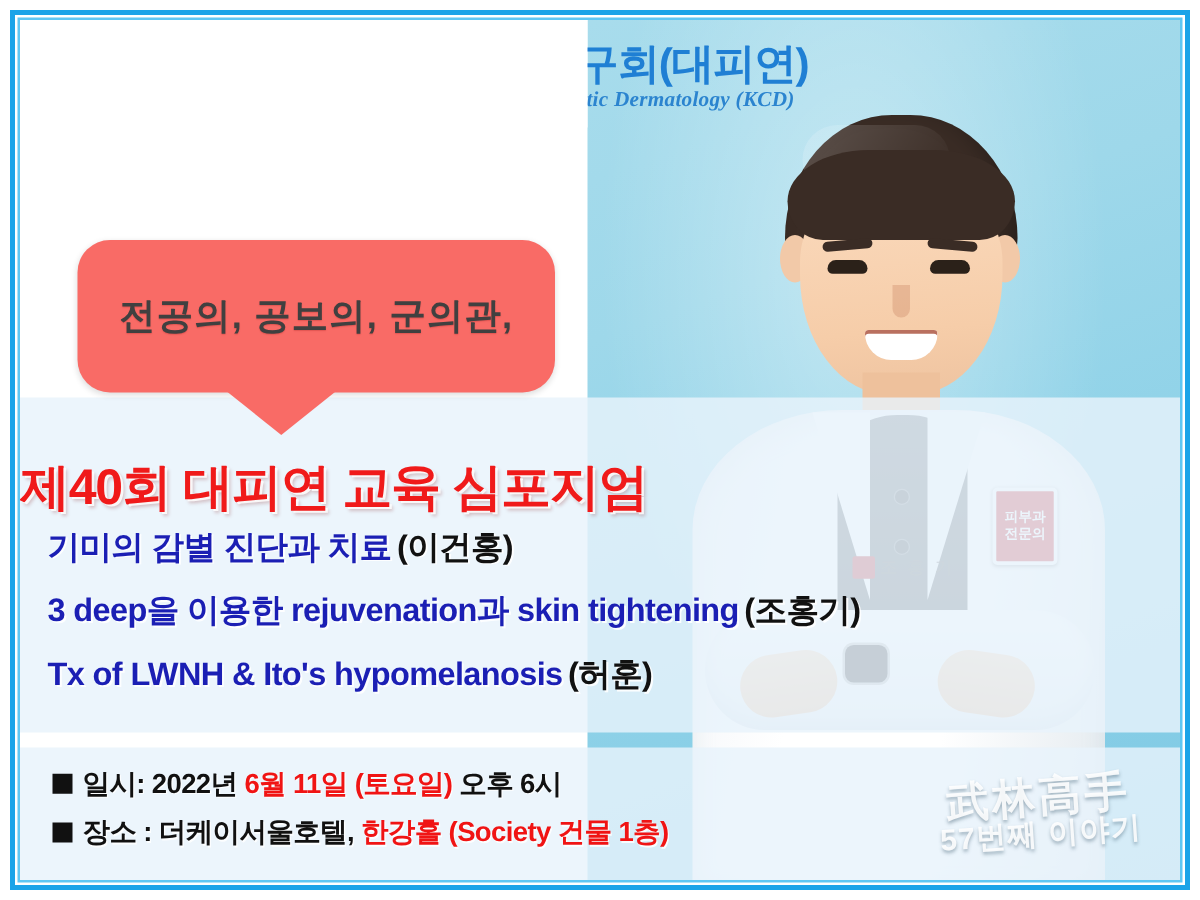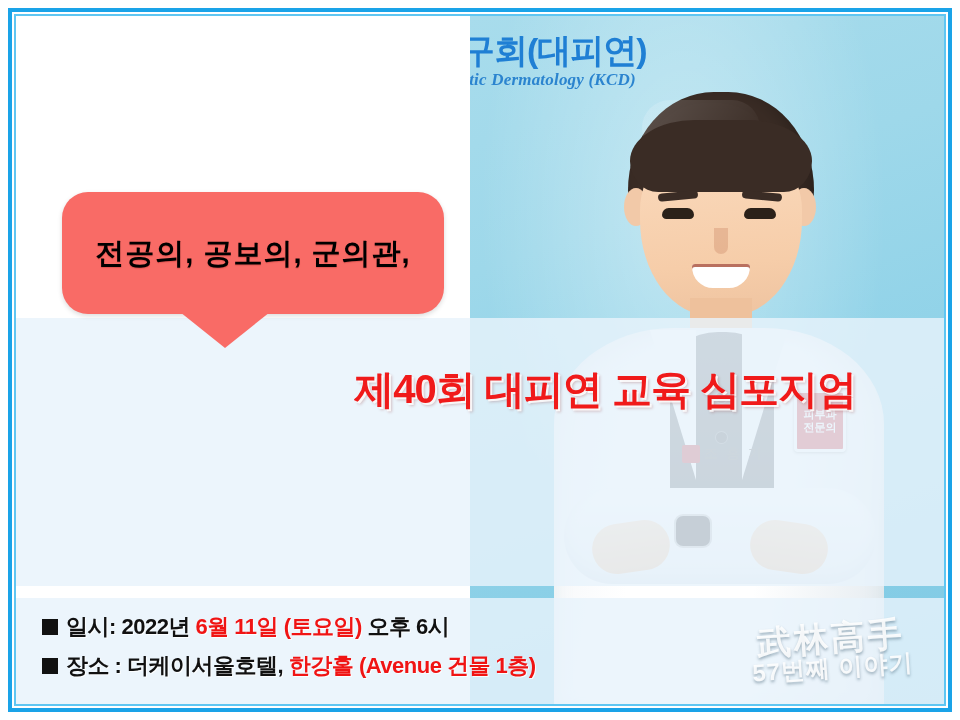--- a/index.html
+++ b/index.html
@@ -92,28 +92,28 @@
   
   .band-main{position:absolute;left:0;top:302px;width:928px;height:268px;
     background:rgba(232,243,251,.82);z-index:12;}
   .band-info{position:absolute;left:0;top:582px;width:928px;height:106px;
     background:rgba(232,243,251,.82);z-index:12;}
 
   
   .bubble{position:absolute;left:46px;top:176px;width:382px;height:122px;z-index:30;
     background:#f96b66;border-radius:26px;box-shadow:0 2px 5px rgba(0,0,0,.14);
     display:flex;flex-direction:column;align-items:center;justify-content:center;gap:2px;}
-  .bubble .bl{color:#000000;font-size:29px;font-weight:bold;line-height:40px;letter-spacing:1px;
+  .bubble .bl{color:#404040;font-size:29px;font-weight:bold;line-height:40px;letter-spacing:1px;
     text-shadow:0 1px 1px rgba(150,20,20,.25);white-space:nowrap;}
   .bubble-tail{position:absolute;left:164px;top:296px;width:0;height:0;z-index:30;
     border-left:45px solid transparent;border-right:45px solid transparent;
     border-top:36px solid #f96b66;}
 
   
-  .title{position:absolute;left:0;top:346px;width:840px;text-align:right;z-index:24;
+  .title{position:absolute;left:0;top:346px;width:840px;text-align:left;z-index:24;
     font-size:40px;font-weight:bold;color:#f01a1a;letter-spacing:-1px;white-space:nowrap;
     text-shadow:2px 2px 0 rgba(255,255,255,.85), 3px 3px 3px rgba(120,0,0,.22);}
 
   
   .lectures{position:absolute;left:22px;top:404px;width:900px;z-index:24;}
   .lec{white-space:nowrap;margin-bottom:16px;}
   .lec .topic{font-size:26px;font-weight:bold;color:#1b1fb4;letter-spacing:-.5px;
     text-shadow:1.5px 1.5px 0 rgba(255,255,255,.9);}
   .lec .speaker{font-size:26px;font-weight:bold;color:#111111;letter-spacing:-.5px;
     text-shadow:1.5px 1.5px 0 rgba(255,255,255,.9);}
@@ -199,27 +199,41 @@
     <div class="band-main"></div>
     <div class="band-info"></div>
 
     <div class="bubble">
       <div class="bl">전공의, 공보의, 군의관,</div>
     </div>
     <div class="bubble-tail"></div>
 
     <div class="title">제40회 대피연 교육 심포지엄</div>
 
+    <div class="lectures">
+      <div class="lec">
+        <span class="topic">기미의 감별 진단과 치료</span>
+        <span class="speaker">(이건홍)</span>
+      </div>
+      <div class="lec">
+        <span class="topic">3 deep을 이용한 rejuvenation과 skin tightening</span>
+        <span class="speaker">(조홍기)</span>
+      </div>
+      <div class="lec">
+        <span class="topic">Tx of LWNH &amp; Ito's hypomelanosis</span>
+        <span class="speaker">(허훈)</span>
+      </div>
+    </div>
 
     <div class="info">
       <div class="inf">
         <span class="sq"></span><span>일시: 2022년 </span><span class="hi">6월 11일 (토요일)</span><span> 오후 6시</span>
       </div>
       <div class="inf">
-        <span class="sq"></span><span>장소 : 더케이서울호텔, </span><span class="hi">한강홀 (Avenue 건물 1층)</span><span></span>
+        <span class="sq"></span><span>장소 : 더케이서울호텔, </span><span class="hi">한강홀 (Society 건물 1층)</span><span></span>
       </div>
     </div>
 
     <div class="wm">
       <div class="cn">武林高手</div>
       <div class="ko">57번째 이야기</div>
     </div>
 
   </div>
 

